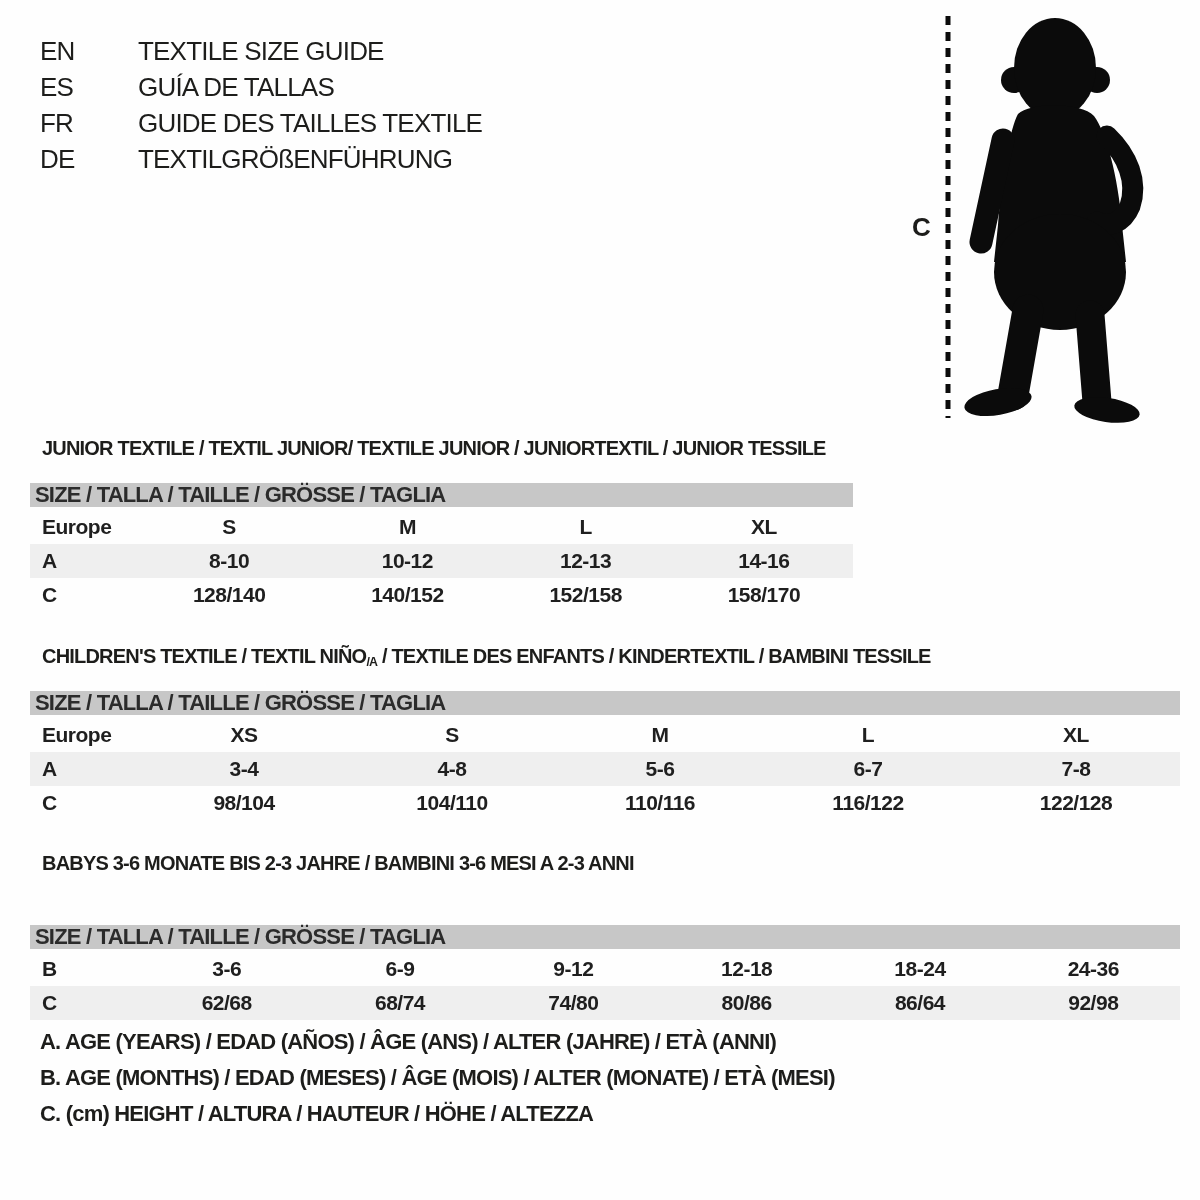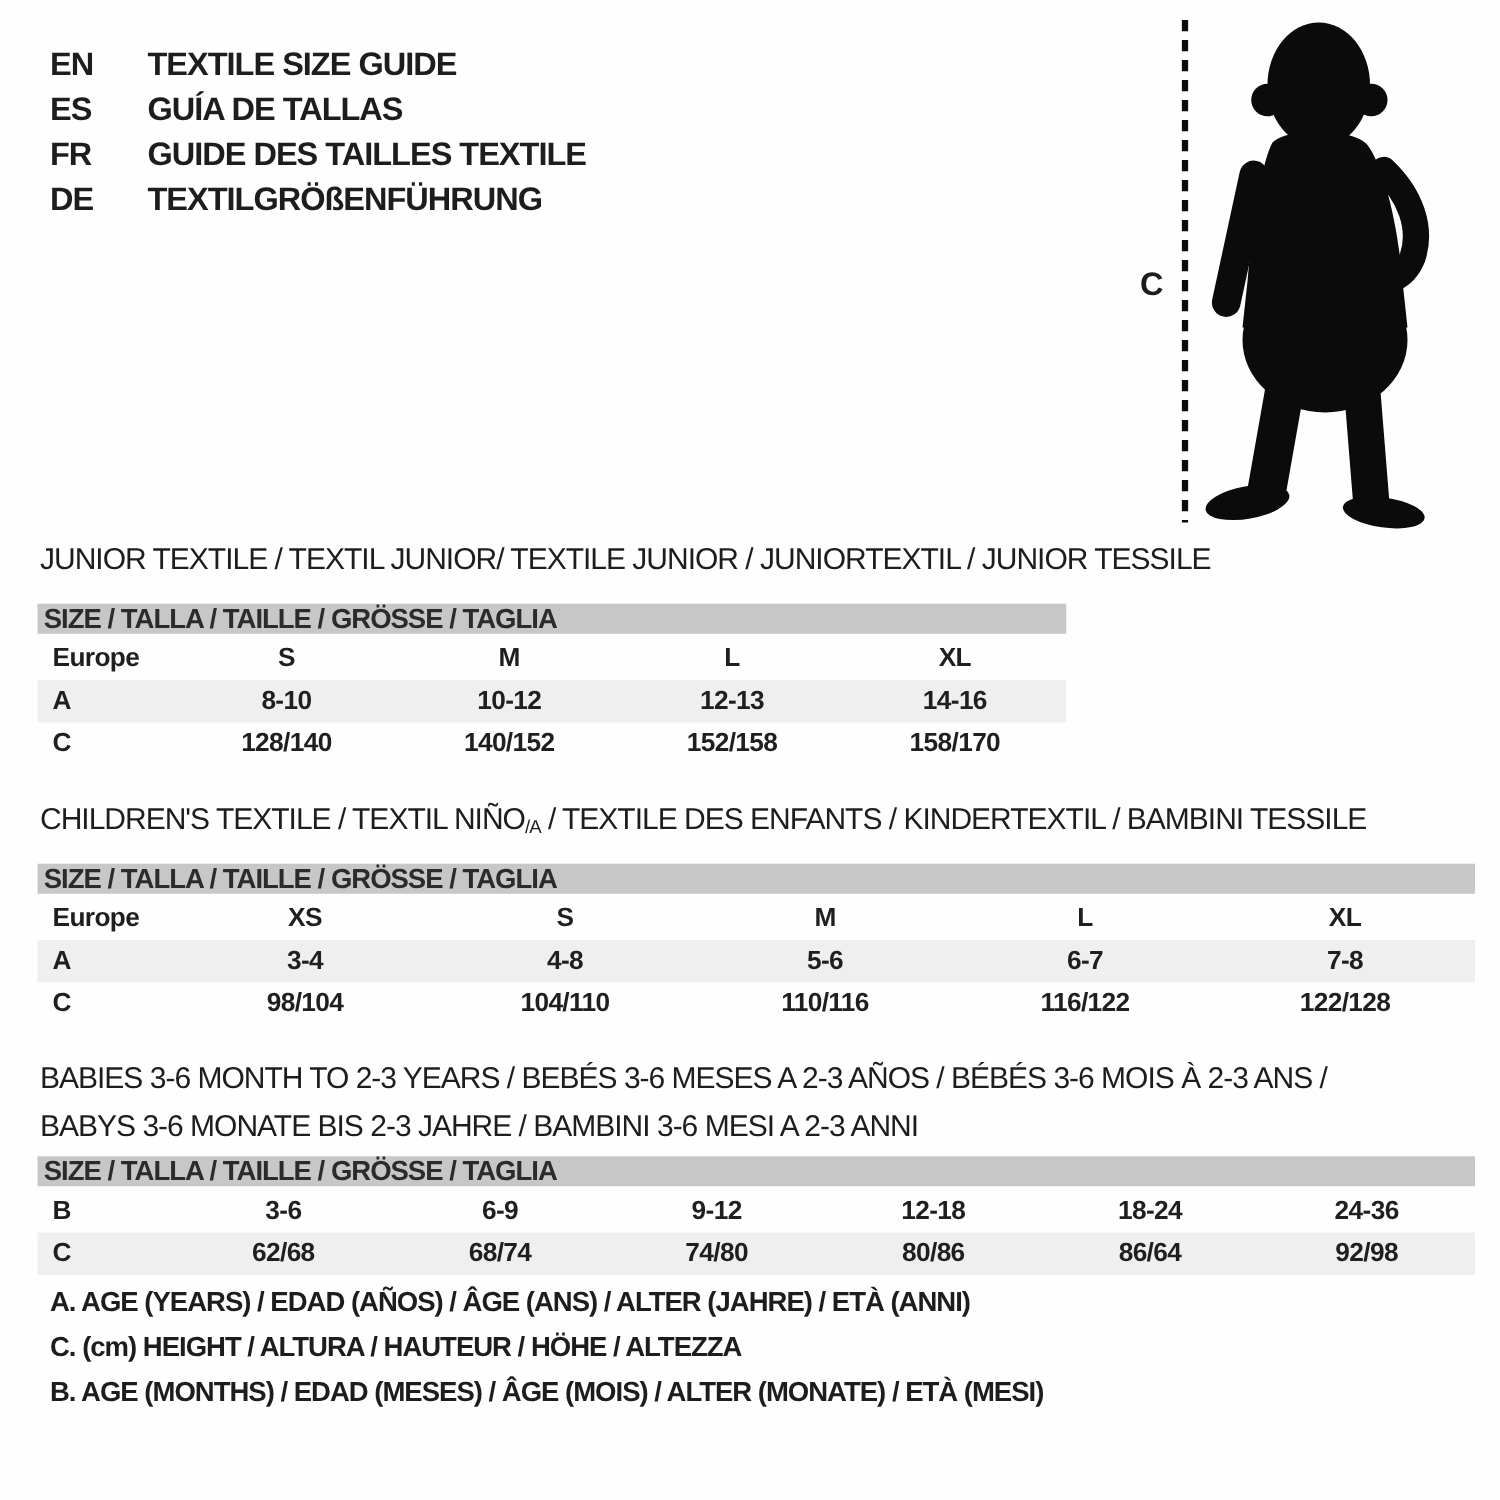--- a/index.html
+++ b/index.html
@@ -11,43 +11,43 @@
     font-family: "Liberation Sans", sans-serif;
     color: var(--c-text, #1d1d1b);
     overflow: hidden;
   }
 
   
   .lang-list { position: absolute; top: 33px; left: 40px; }
   .lang-row {
     display: flex; align-items: baseline;
     height: 36px; line-height: 36px;
-    font-size: 26px; font-weight: 700; letter-spacing: -0.8px;
+    font-size: 26px; font-weight: 400; letter-spacing: -0.8px; gap: 20px;
   }
   .lang-code { width: 78px; flex: 0 0 78px; }
 
   
   .figure { position: absolute; top: 10px; left: 900px; width: 255px; height: 418px; margin: 0; }
   .figure-c {
     position: absolute; left: 12px; top: 202px;
     font-size: 26px; font-weight: 700;
   }
   .figure svg { position: absolute; top: 0; left: 0; }
 
   
   .size-table { position: absolute; left: 30px; }
   #table-junior   { top: 430px; width: 823px; }
   #table-children { top: 638px; width: 1150px; }
   #table-babies   { top: 845px; width: 1150px; }
 
   .table-title-block { height: 53px; }
   #table-babies .table-title-block { height: 80px; }
   .table-title {
-    margin-left: 2px;
-    font-size: 24px; font-weight: 400; letter-spacing: -0.8px;
+    margin-left: 12px;
+    font-size: 20px; font-weight: 700; letter-spacing: -0.8px;
     line-height: 36px; white-space: nowrap;
   }
   .title-sub { font-size: 0.62em; position: relative; top: 3px; }
 
   .table-header {
     height: 24px; margin-bottom: 3px;
     background: var(--c-header-bar, #c7c7c7);
     display: flex; align-items: center;
     padding-left: 5px; box-sizing: border-box;
     font-size: 22px; font-weight: 700; letter-spacing: -0.8px;
@@ -172,21 +172,20 @@
           <span class="cell cell-value">104/110</span>
           <span class="cell cell-value">110/116</span>
           <span class="cell cell-value">116/122</span>
           <span class="cell cell-value">122/128</span>
         </div>
       </div>
     </section>
 
   <section class="size-table" id="table-babies">
       <div class="table-title-block">
-        <div class="table-title"><span>BABIES 3-6 MONTH TO 2-3 YEARS / BEBÉS 3-6 MESES A 2-3 AÑOS / BÉBÉS 3-6 MOIS À 2-3 ANS /</span><span class="title-sub"></span><span></span></div>
         <div class="table-title">BABYS 3-6 MONATE BIS 2-3 JAHRE / BAMBINI 3-6 MESI A 2-3 ANNI</div>
       </div>
       <div class="table-header">SIZE / TALLA / TAILLE / GRÖSSE / TAGLIA</div>
       <div class="table-rows">
         <div class="trow">
           <span class="cell cell-label">B</span>
           <span class="cell cell-value">3-6</span>
           <span class="cell cell-value">6-9</span>
           <span class="cell cell-value">9-12</span>
           <span class="cell cell-value">12-18</span>
@@ -200,17 +199,17 @@
           <span class="cell cell-value">74/80</span>
           <span class="cell cell-value">80/86</span>
           <span class="cell cell-value">86/64</span>
           <span class="cell cell-value">92/98</span>
         </div>
       </div>
     </section>
 
   <footer class="footnotes">
       <div class="footnote">A. AGE (YEARS) / EDAD (AÑOS) / ÂGE (ANS) / ALTER (JAHRE) / ETÀ (ANNI)</div>
+      <div class="footnote">B. AGE (MONTHS) / EDAD (MESES) / ÂGE (MOIS) / ALTER (MONATE) / ETÀ (MESI)</div>
       <div class="footnote">C. (cm) HEIGHT / ALTURA / HAUTEUR / HÖHE / ALTEZZA</div>
-      <div class="footnote">B. AGE (MONTHS) / EDAD (MESES) / ÂGE (MOIS) / ALTER (MONATE) / ETÀ (MESI)</div>
     </footer>
 
 </div>
 
 </body></html>

